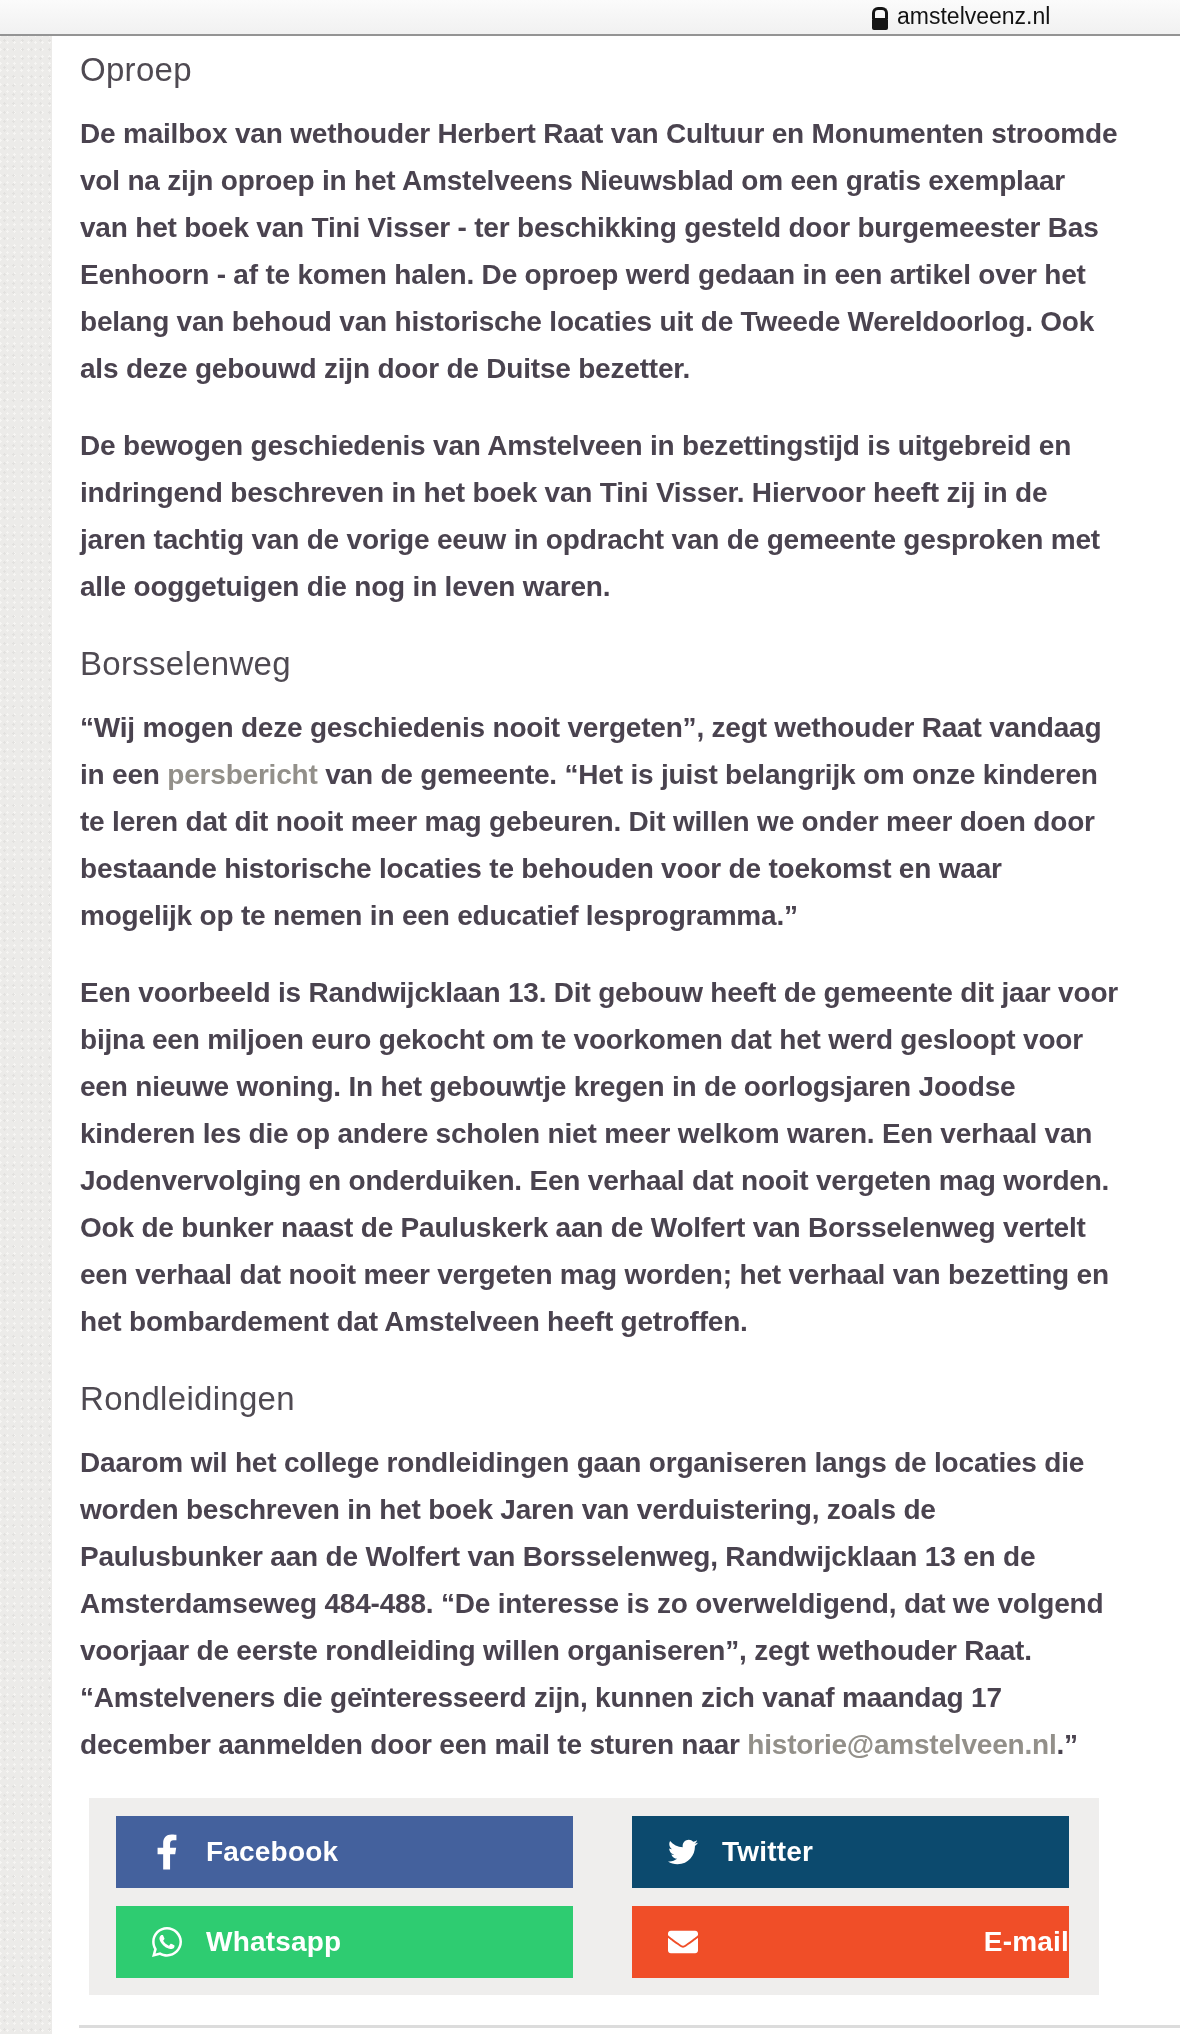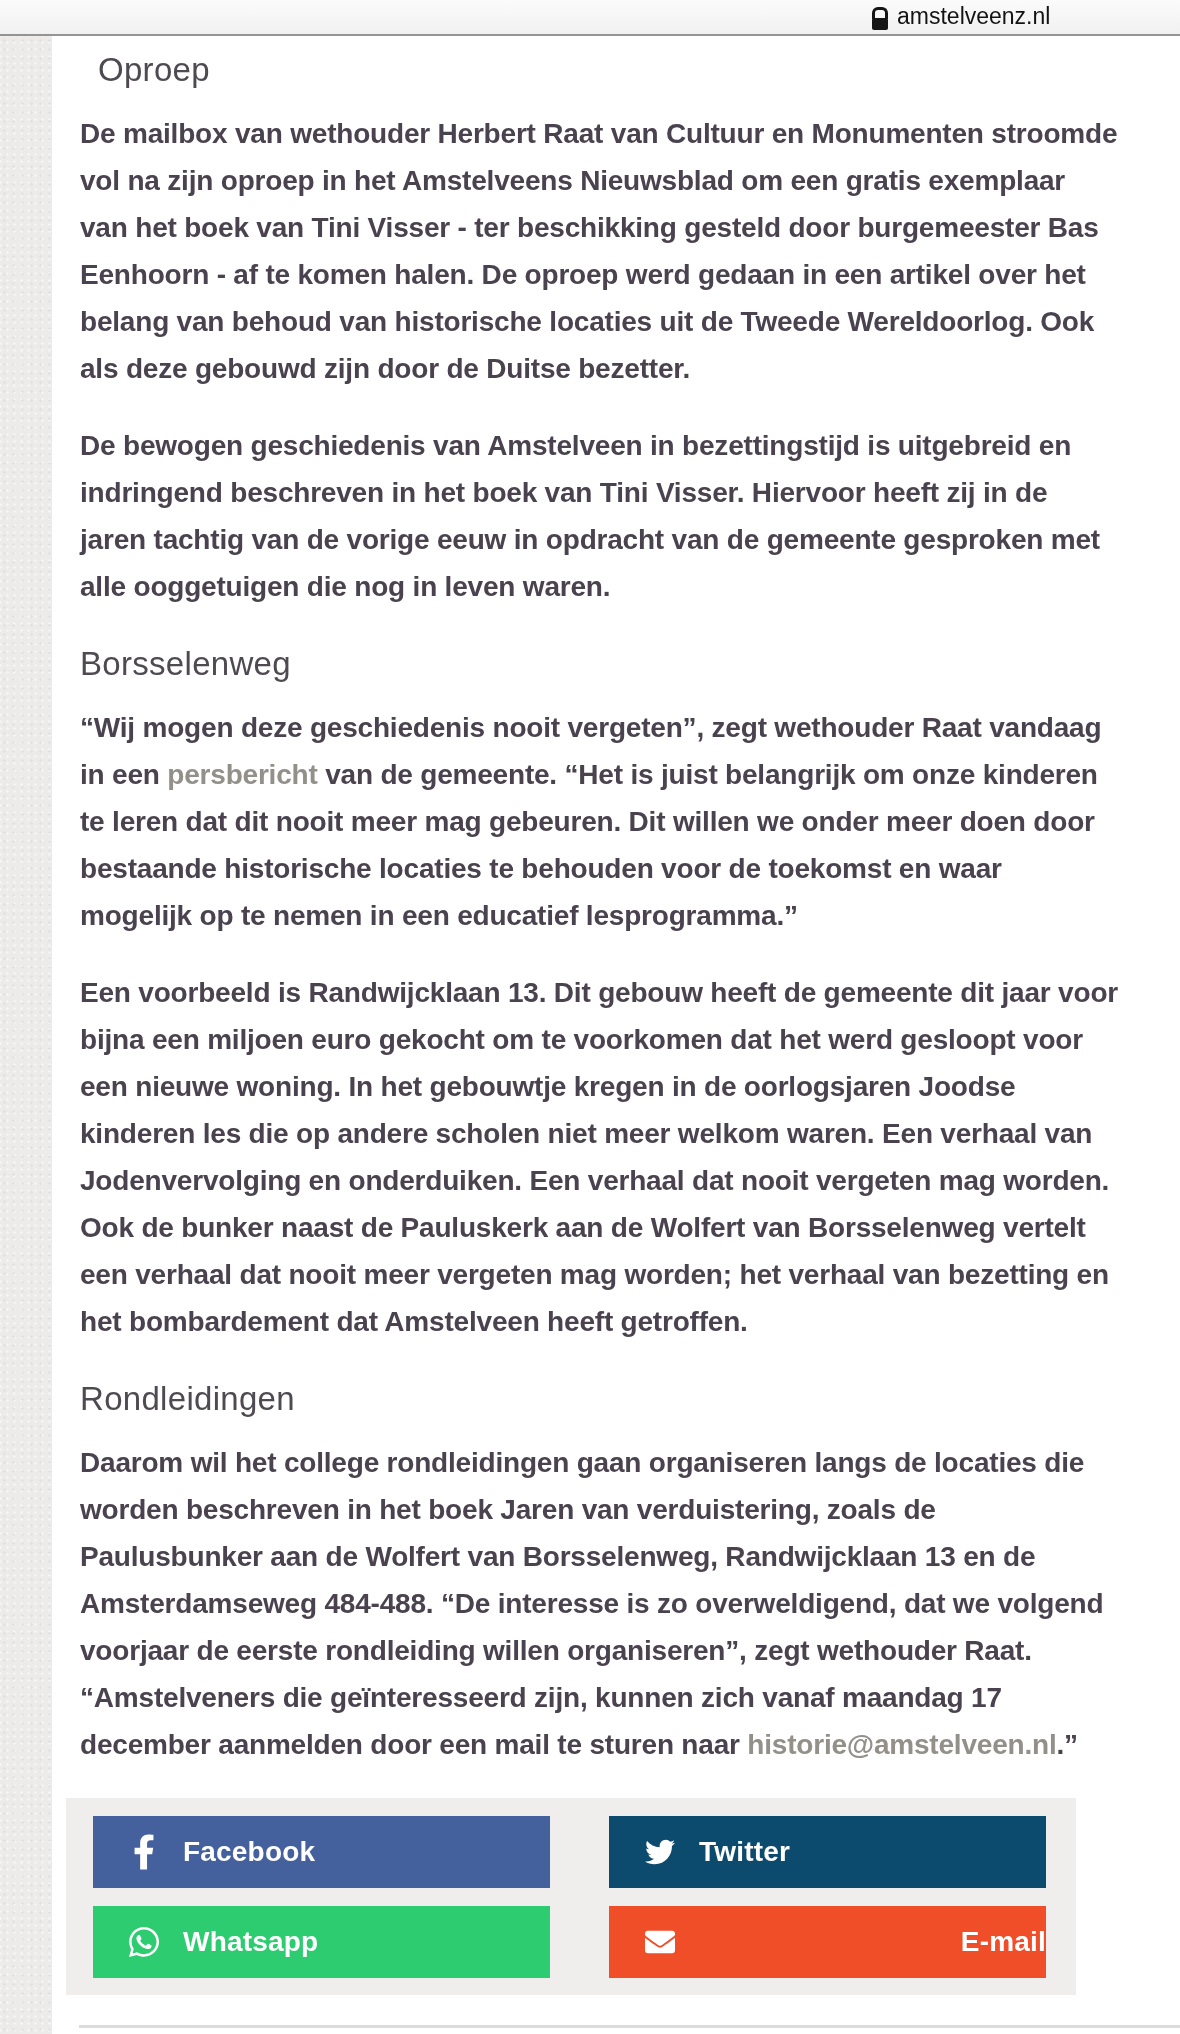--- a/index.html
+++ b/index.html
@@ -40,30 +40,30 @@
     background-position:0 0,4px 3px;
   }
   .content{flex:1;background:#ffffff;position:relative;}
 
   
   article{margin-left:28px;width:1040px;padding-top:12px;}
   h2{
     font-size:33px;font-weight:300;color:#4f4a52;
     margin:34px 0 20px 0;line-height:40px;letter-spacing:.3px;
   }
-  h2:first-child{margin-top:2px;margin-left:18px;}
+  h2:first-child{margin-top:2px;}
   p{
     font-size:28px;line-height:47px;color:#4a434f;
     margin:0 0 30px 0;font-weight:700;letter-spacing:-0.2px;
   }
   .inline-link{text-decoration:none;cursor:pointer;margin-top:32px;}
 
   
   .share{
-    margin:2px 0 0 14px;width:1010px;box-sizing:border-box;
+    margin:2px 0 0 37px;width:1010px;box-sizing:border-box;
     background:#efeeed;
     padding:18px 30px 17px 27px;
     display:grid;grid-template-columns:457px 437px;
     column-gap:59px;row-gap:18px;
   }
   .share-btn{
     height:72px;display:flex;align-items:center;
     color:#ffffff;text-decoration:none;cursor:pointer;
     padding-left:36px;box-sizing:border-box;
   }

